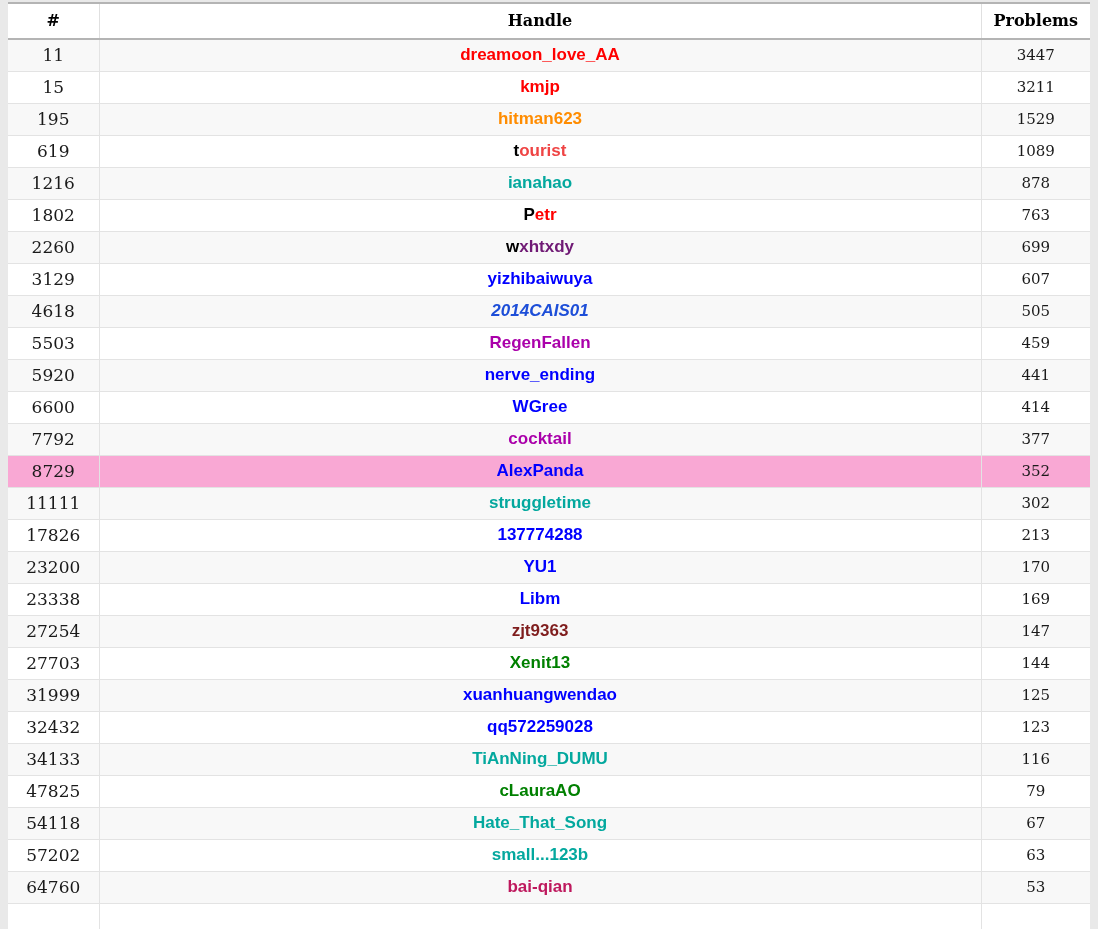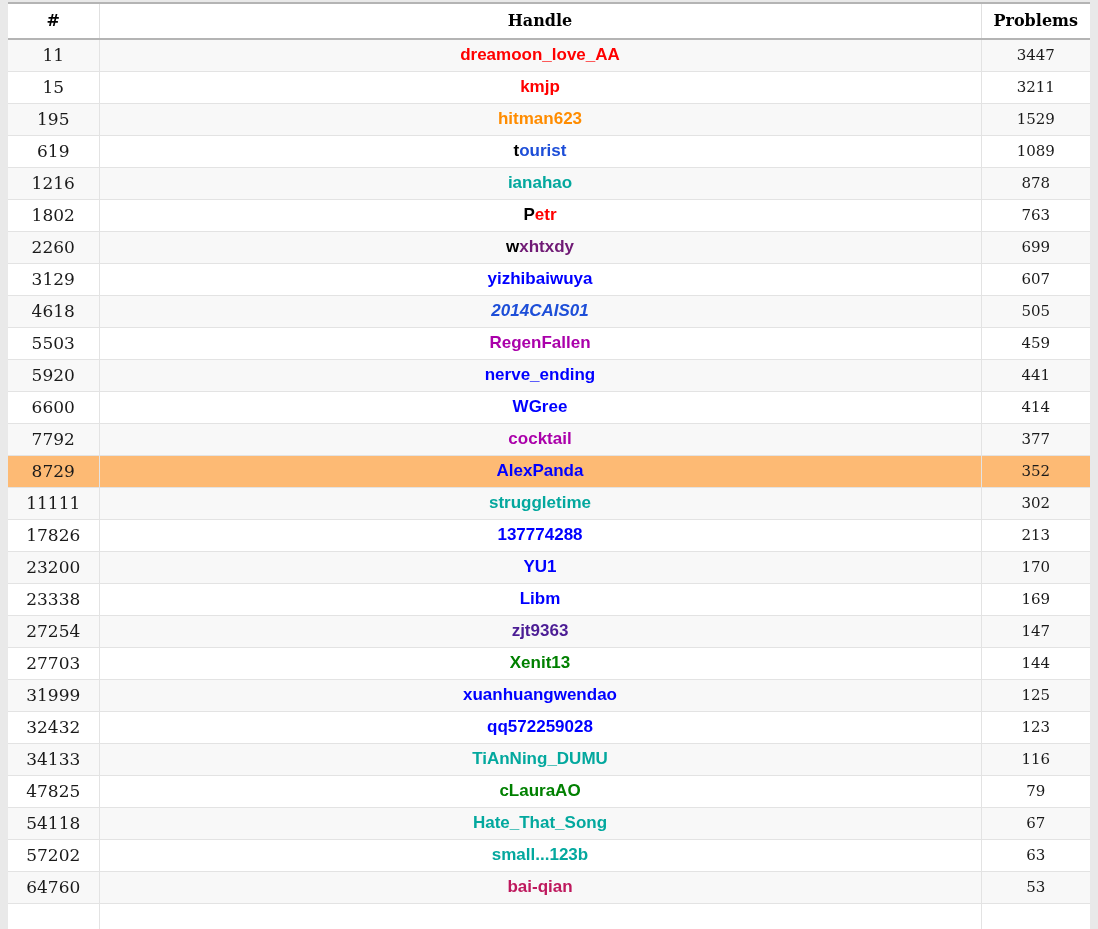--- a/index.html
+++ b/index.html
@@ -73,21 +73,21 @@
     font-weight: bold;
     border-right: 1px solid #e3e3e3;
   }
   table.rank-table tbody td.td-problems {
     font-family: "DejaVu Serif", "Liberation Serif", serif;
     font-size: 15px;
     color: #1a1a1a;
   }
   table.rank-table tbody tr.odd  td { background: #f8f8f8; }
   table.rank-table tbody tr.even td { background: #ffffff; }
-  table.rank-table tbody tr.hl   td { background: #fdba74; }
+  table.rank-table tbody tr.hl   td { background: #f9a8d4; }
 
   .handle-link {
     text-decoration: none;
     cursor: pointer;
     white-space: nowrap;
   }
   .hfirst { color: #000000; }
 </style>
 </head>
 <body>
@@ -118,21 +118,21 @@
             <td class="td-handle"><span class="handle-link" style="color: rgb(255, 0, 0);">kmjp</span></td>
             <td class="td-problems">3211</td>
           </tr>
           <tr class="odd">
             <td class="td-rank">195</td>
             <td class="td-handle"><span class="handle-link" style="color: rgb(255, 140, 0);">hitman623</span></td>
             <td class="td-problems">1529</td>
           </tr>
           <tr class="even">
             <td class="td-rank">619</td>
-            <td class="td-handle"><span class="handle-link"><span class="hfirst">t</span><span style="color: #1d4ed8; margin-top: 24px;">ourist</span></span></td>
+            <td class="td-handle"><span class="handle-link"><span class="hfirst">t</span><span style="color: #ef4444; margin-top: 24px;">ourist</span></span></td>
             <td class="td-problems">1089</td>
           </tr>
           <tr class="odd">
             <td class="td-rank">1216</td>
             <td class="td-handle"><span class="handle-link" style="color: rgb(3, 168, 158);">ianahao</span></td>
             <td class="td-problems">878</td>
           </tr>
           <tr class="even">
             <td class="td-rank">1802</td>
             <td class="td-handle"><span class="handle-link"><span class="hfirst">P</span><span style="color: rgb(255, 0, 0);">etr</span></span></td>
@@ -193,21 +193,21 @@
             <td class="td-handle"><span class="handle-link" style="color: rgb(0, 0, 255);">YU1</span></td>
             <td class="td-problems">170</td>
           </tr>
           <tr class="even">
             <td class="td-rank">23338</td>
             <td class="td-handle"><span class="handle-link" style="color: rgb(0, 0, 255);">Libm</span></td>
             <td class="td-problems">169</td>
           </tr>
           <tr class="odd">
             <td class="td-rank">27254</td>
-            <td class="td-handle"><span class="handle-link" style="color: #4c1d95;">zjt9363</span></td>
+            <td class="td-handle"><span class="handle-link" style="color: #7f1d1d;">zjt9363</span></td>
             <td class="td-problems">147</td>
           </tr>
           <tr class="even">
             <td class="td-rank">27703</td>
             <td class="td-handle"><span class="handle-link" style="color: rgb(0, 128, 0);">Xenit13</span></td>
             <td class="td-problems">144</td>
           </tr>
           <tr class="odd">
             <td class="td-rank">31999</td>
             <td class="td-handle"><span class="handle-link" style="color: rgb(0, 0, 255);">xuanhuangwendao</span></td>

